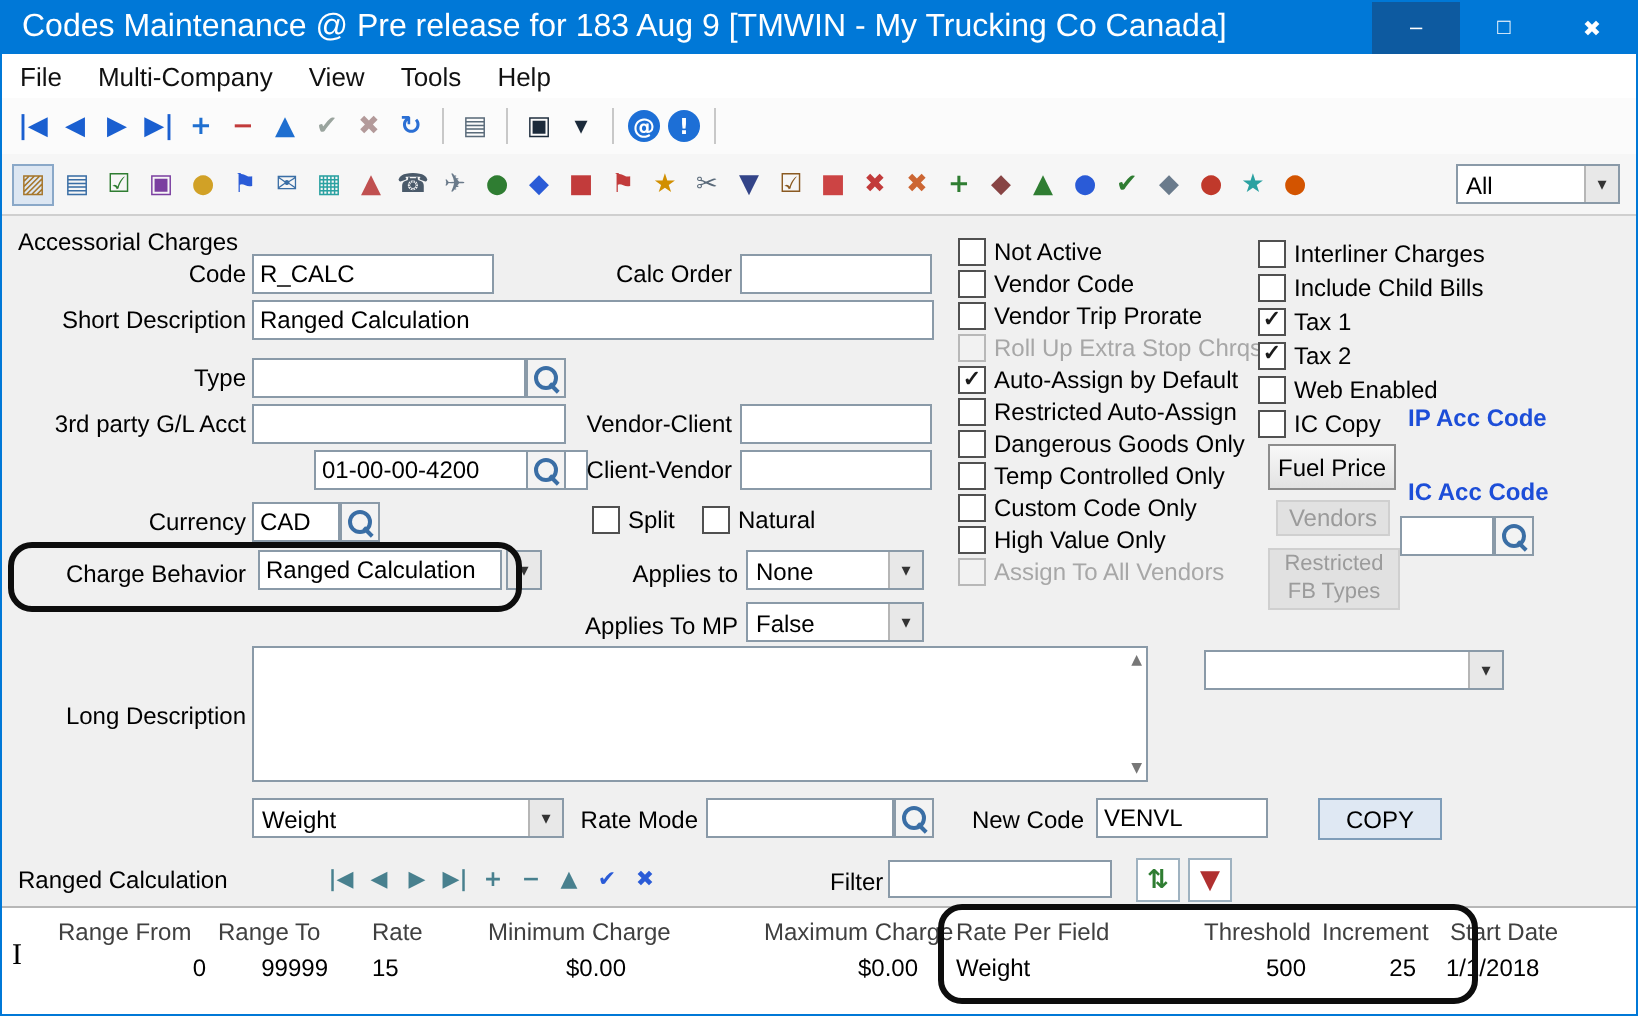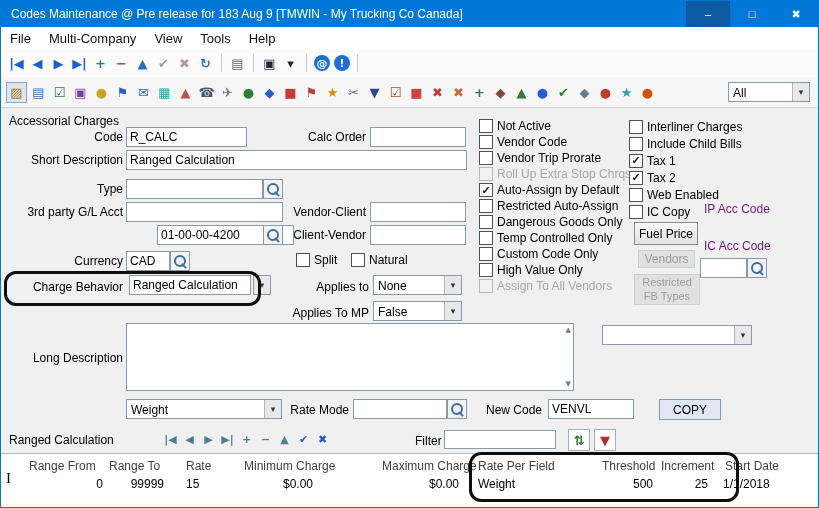--- a/index.html
+++ b/index.html
@@ -1,39 +1,39 @@
 <!DOCTYPE html>
 <html><head>
 <meta charset="utf-8">
 <style>
   html,body{margin:0;padding:0;background:#777;}
   .window{position:relative;width:819px;height:508px;background:#f0f0f0;border:1px solid #0078d7;
           font-family:"Liberation Sans",sans-serif;overflow:hidden;box-sizing:border-box;}
   
   .titlebar{position:absolute;top:0;left:0;right:0;height:26px;background:#0078d7;display:flex;align-items:center;color:#fff;}
-  .titlebar .title{margin-left:10px;font-size:12px;flex:1;white-space:nowrap;overflow:hidden;}
+  .titlebar .title{margin-left:10px;font-size:16px;flex:1;white-space:nowrap;overflow:hidden;}
   .wbtns{display:flex;height:100%;}
   .wbtn{width:44px;height:100%;display:flex;align-items:center;justify-content:center;font-size:11px;color:#fff;cursor:default;}
   .wbtn.min{background:#0d5aa0;}
   
   .menubar{position:absolute;top:26px;left:0;right:0;height:22px;background:#fff;display:flex;align-items:center;font-size:13px;color:#111;border-bottom:1px solid #ececec;}
   .mitem{padding:3px 9px;}
   
   .toolbar1{position:absolute;top:48px;left:0;right:0;height:28px;background:#fbfbfb;border-bottom:1px solid #dcdcdc;display:flex;align-items:center;padding-left:5px;}
   .toolbar2{position:absolute;top:76px;left:0;right:0;height:30px;background:#f6f6f6;border-bottom:1px solid #cfcfcf;display:flex;align-items:center;padding-left:4px;}
   .ticon{width:19px;height:19px;display:inline-flex;align-items:center;justify-content:center;
          font-family:"DejaVu Sans",sans-serif;font-size:13px;font-weight:bold;margin:0 1px;line-height:1;}
   .ticon.roundicon{width:16px;height:16px;border-radius:50%;font-size:11px;margin:0 2px;}
   .ticon.pressed{border:1px solid #8aa8c8;background:#dce6f2;}
   .ticon.boxed{border:1px solid #9fb2c0;background:#fff;width:20px;height:20px;margin-right:3px;}
   .tsep{width:1px;height:18px;background:#c8c8c8;margin:0 5px;display:inline-block;}
   
   .rlabel,.llabel{position:absolute;font-size:12px;color:#000;white-space:nowrap;}
   .rlabel{text-align:right;}
-  .graylabel{color:#701a75;}
+  .graylabel{color:#1d4ed8;font-weight:bold;}
   
   .tin{position:absolute;height:20px;border:1px solid #8a9aa8;background:#fff;font-family:"Liberation Sans",sans-serif;
        font-size:12px;padding:0 3px;box-sizing:border-box;color:#000;}
   .combo{position:absolute;height:20px;border:1px solid #8a9aa8;background:#fff;box-sizing:border-box;font-size:12px;}
   .combo .val{position:absolute;left:4px;top:3px;white-space:nowrap;}
   .combo .arrow{position:absolute;right:0;top:0;bottom:0;width:16px;background:#e8e8e8;border-left:1px solid #b6b6b6;
                 display:flex;align-items:center;justify-content:center;font-size:9px;color:#333;}
   .arrowbtn{position:absolute;width:18px;height:20px;background:#e8e8e8;border:1px solid #8a9aa8;box-sizing:border-box;
             display:flex;align-items:center;justify-content:center;font-size:9px;color:#333;}
   .magbtn{position:absolute;width:20px;height:20px;border:1px solid #8a9aa8;background:#f3f3f3;box-sizing:border-box;}

